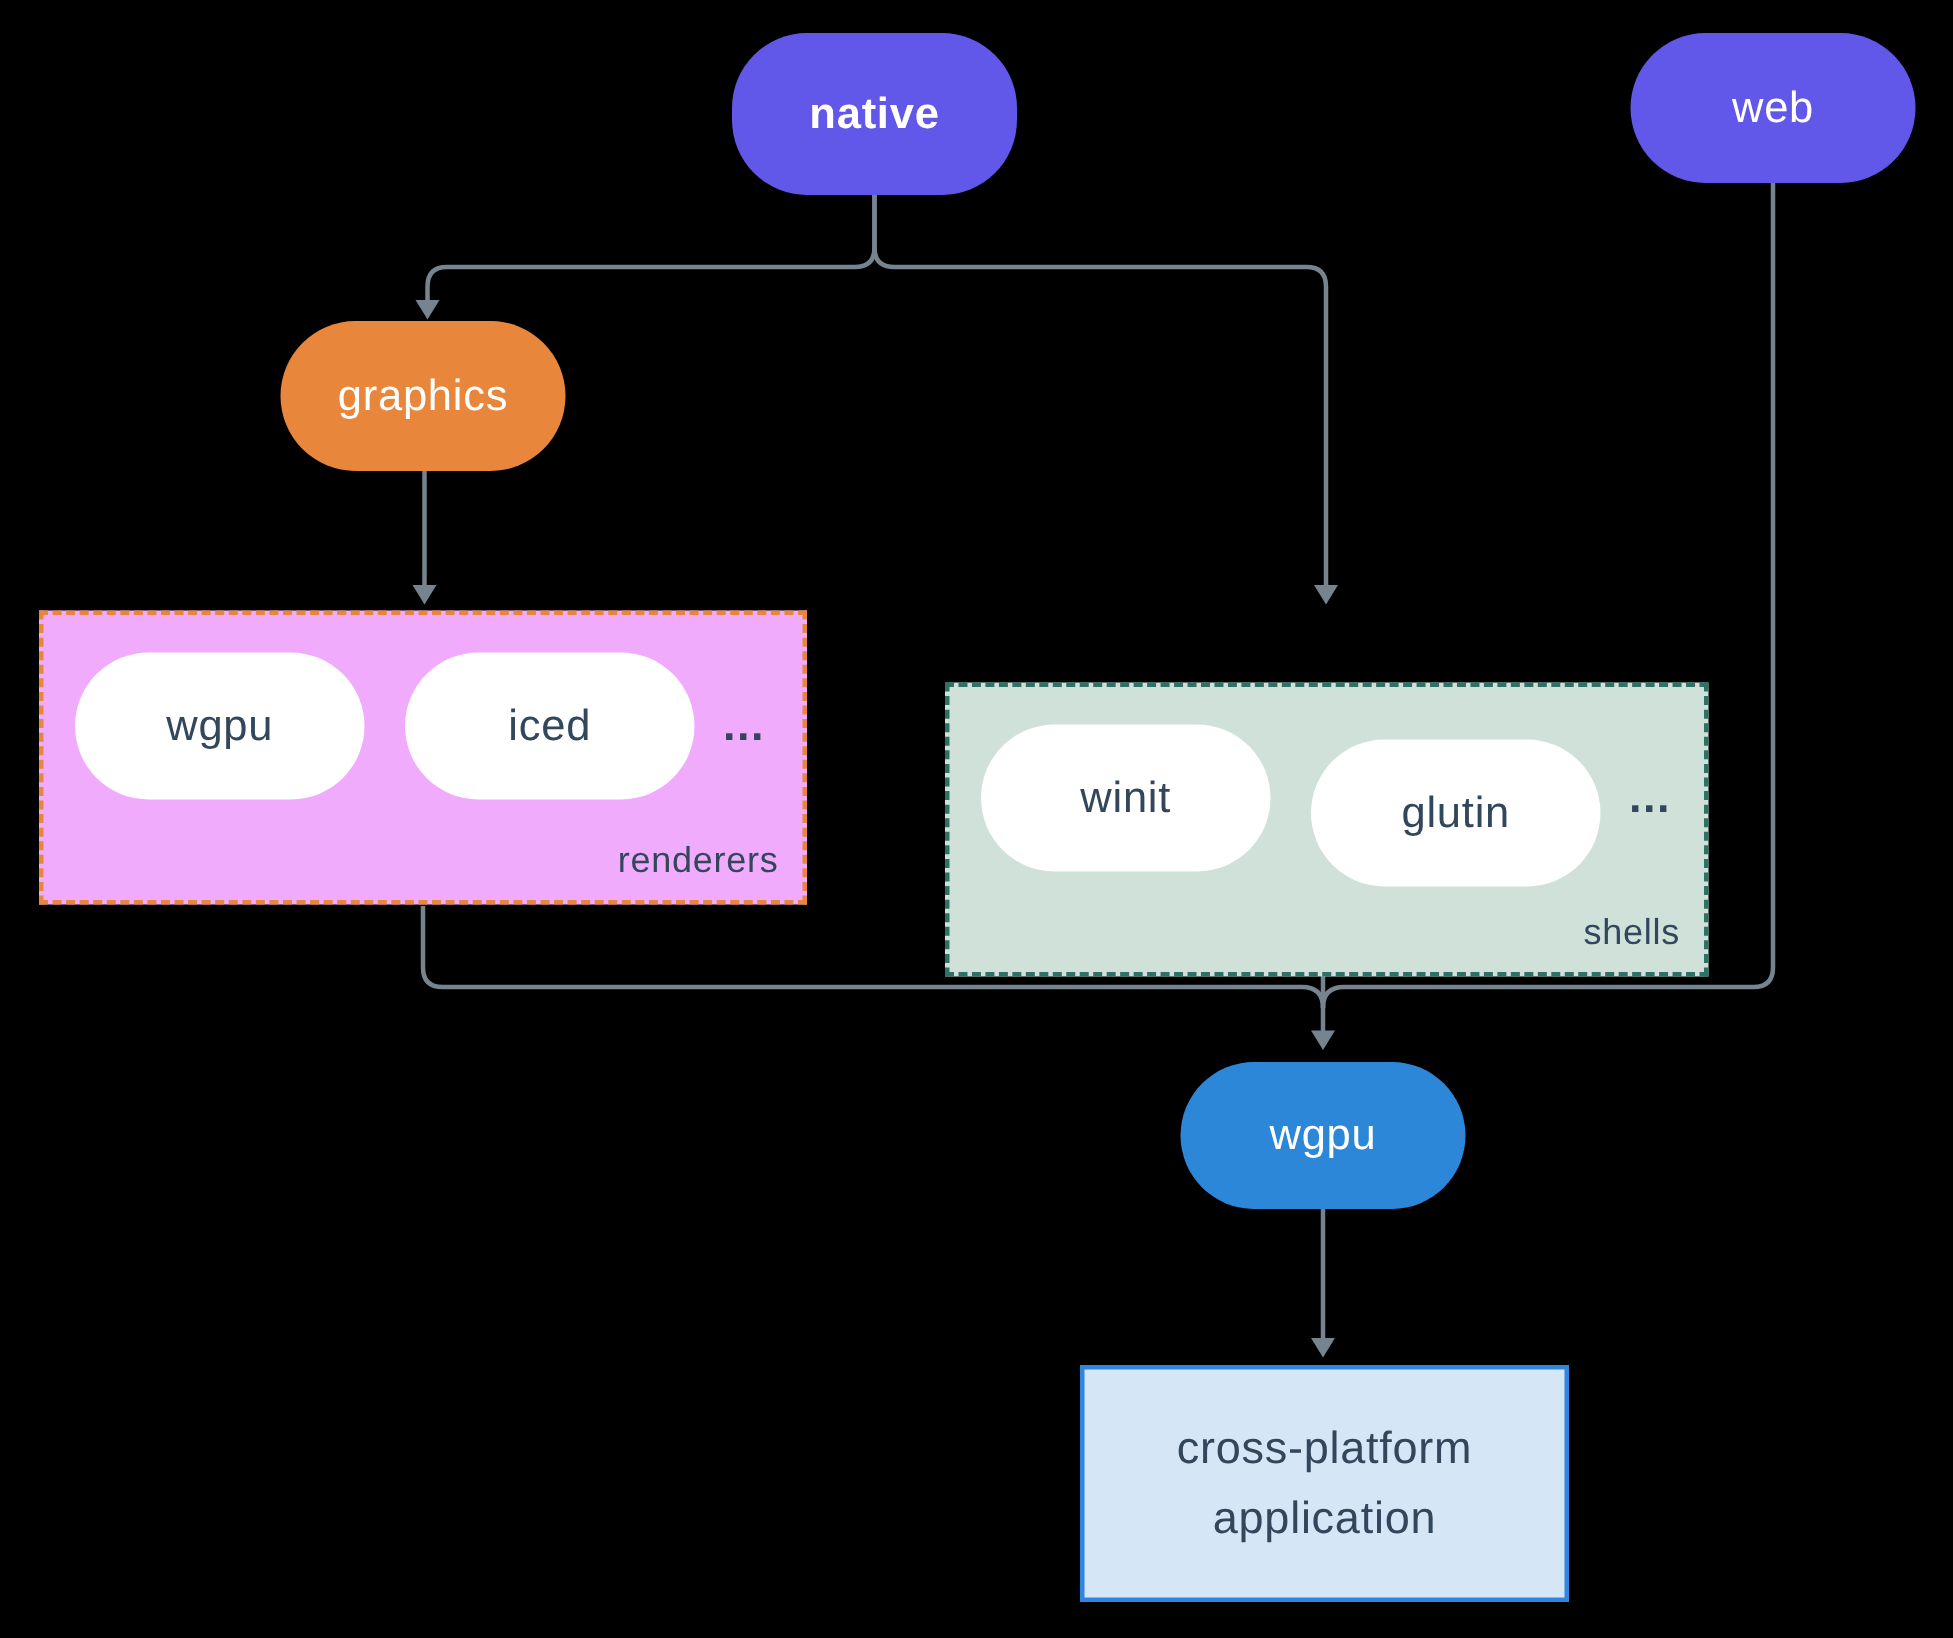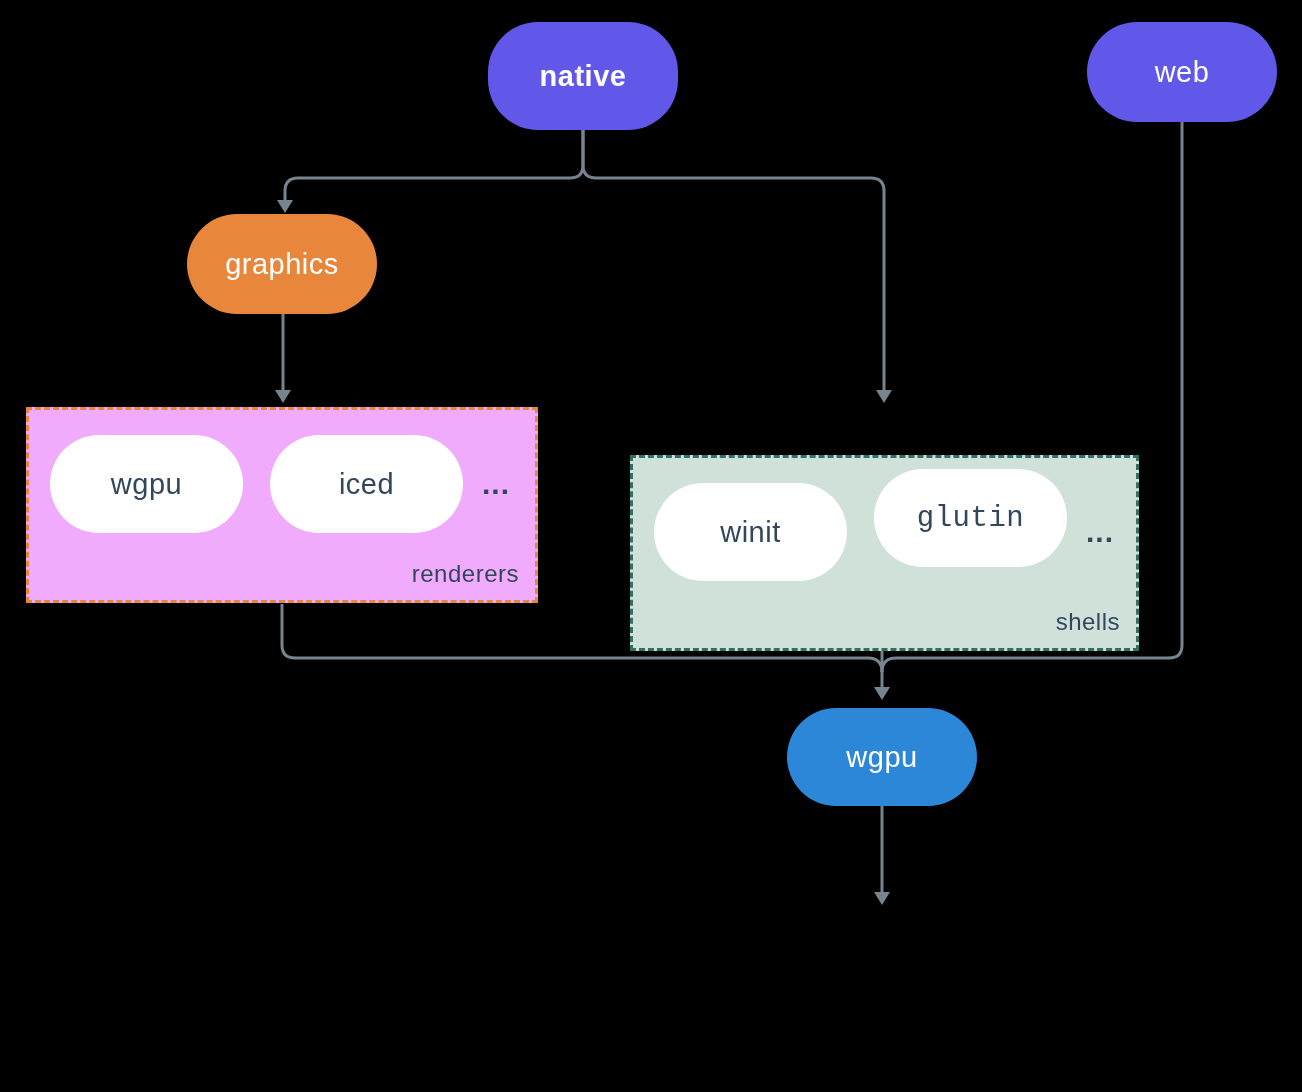--- a/index.html
+++ b/index.html
@@ -90,25 +90,28 @@
       <span>iced</span>
     </div>
     <span class="ellipsis" style="left:453px;top:57px;">...</span>
     <span class="group-label">renderers</span>
   </div>
 
   <div class="group-box group-shells" style="left:630px;top:407px;width:509px;height:196px;">
     <div class="white-pill" style="left:21px;top:25px;">
       <span>winit</span>
     </div>
-    <div class="white-pill" style="left:241px;top:11px;font-family:Liberation Mono, monospace;">
+    <div class="white-pill" style="left:241px;top:35px;">
       <span>glutin</span>
     </div>
     <span class="ellipsis" style="left:453px;top:57px;">...</span>
     <span class="group-label">shells</span>
   </div>
 
   <div class="node pill pill-iced" style="left:787px;top:708px;width:190px;height:98px;">
     <span>wgpu</span>
   </div>
 
+  <div class="app-box" style="left:720px;top:910px;width:326px;height:158px;">
+    <span>cross-platform application</span>
+  </div>
 
 </div>
 
 </body></html>

